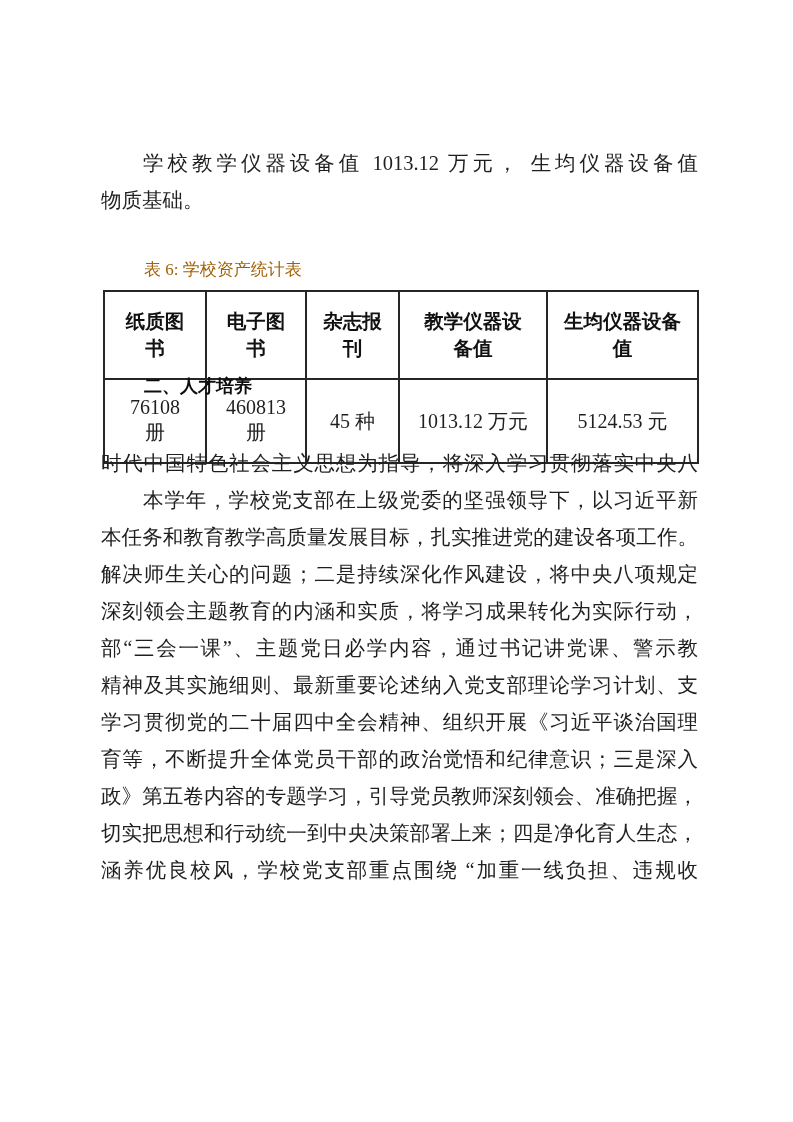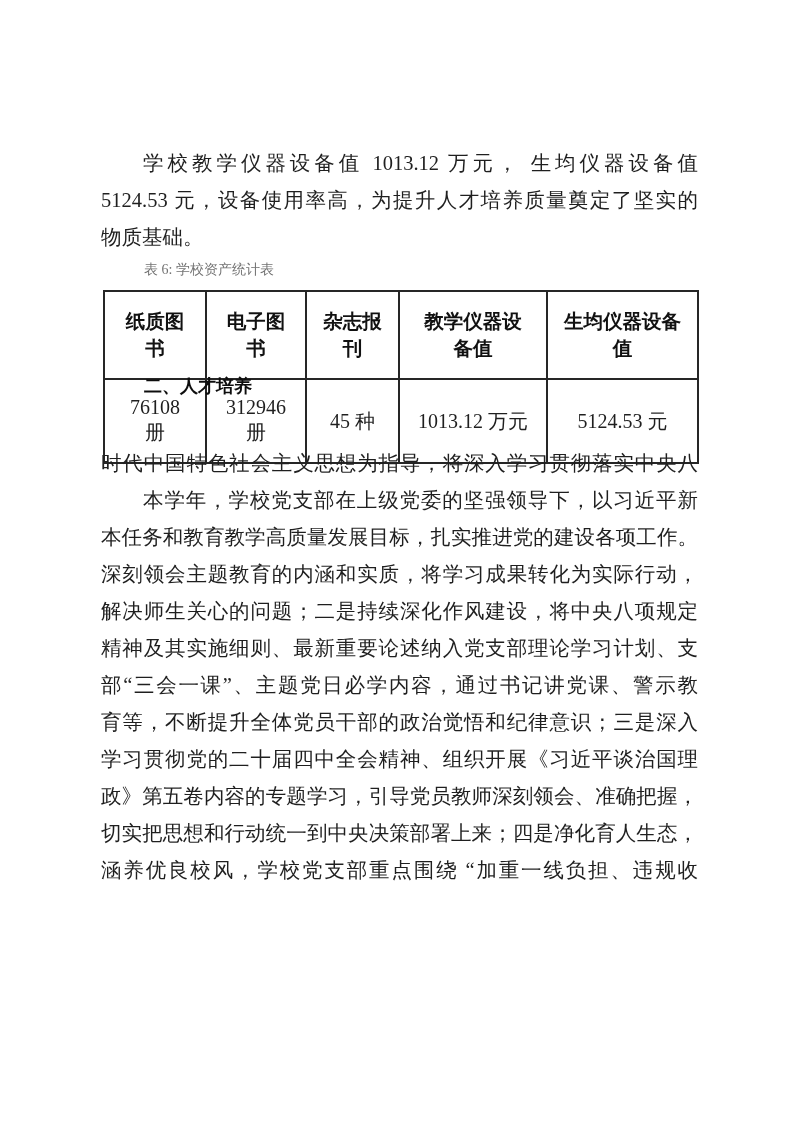--- a/index.html
+++ b/index.html
@@ -36,23 +36,23 @@
     text-justify: inter-character;
     color: #1f1f1f;
   }
   .line.indent { text-indent: 42px; }
   .line.end { text-align-last: left; }
 
   .caption {
     position: absolute;
     top: 255px;
     left: 43px;
-    font-size: 14px;
+    font-size: 17px;
     line-height: 30px;
-    color: #737373;
+    color: #a16207;
     text-align: right;
   }
 
   table.assets {
     position: absolute;
     top: 290px;
     left: 2px;
     width: 594px;
     border-collapse: collapse;
     table-layout: fixed;
@@ -102,21 +102,20 @@
   }
 </style>
 </head>
 <body>
 
 <div class="page">
   <div class="content">
 
     <div class="para" id="intro-paragraph">
       <div class="line indent">学校教学仪器设备值 1013.12 万元， 生均仪器设备值</div>
-      <div class="line">5124.53 元，设备使用率高，为提升人才培养质量奠定了坚实的</div>
       <div class="line end">物质基础。</div>
     </div>
 
     <div class="caption">表 6: 学校资产统计表</div>
 
     <table class="assets">
       <colgroup>
         <col style="width:102px">
         <col style="width:100px">
         <col style="width:93px">
@@ -128,40 +127,40 @@
           <th>纸质图书</th>
           <th>电子图书</th>
           <th>杂志报刊</th>
           <th>教学仪器设备值</th>
           <th>生均仪器设备值</th>
         </tr>
       </thead>
       <tbody>
         <tr>
           <td>76108 册</td>
-          <td>312946 册</td>
+          <td>460813 册</td>
           <td>45 种</td>
           <td>1013.12 万元</td>
           <td>5124.53 元</td>
         </tr>
       </tbody>
     </table>
 
     <h2 class="heading" id="section-heading">二、人才培养</h2>
 
     <div class="para" id="party-paragraph">
       <div class="line">时代中国特色社会主义思想为指导，将深入学习贯彻落实中央八</div>
       <div class="line indent">本学年，学校党支部在上级党委的坚强领导下，以习近平新</div>
       <div class="line">本任务和教育教学高质量发展目标，扎实推进党的建设各项工作。</div>
+      <div class="line">解决师生关心的问题；二是持续深化作风建设，将中央八项规定</div>
       <div class="line">深刻领会主题教育的内涵和实质，将学习成果转化为实际行动，</div>
-      <div class="line">解决师生关心的问题；二是持续深化作风建设，将中央八项规定</div>
+      <div class="line">部“三会一课”、主题党日必学内容，通过书记讲党课、警示教</div>
       <div class="line">精神及其实施细则、最新重要论述纳入党支部理论学习计划、支</div>
-      <div class="line">部“三会一课”、主题党日必学内容，通过书记讲党课、警示教</div>
+      <div class="line">学习贯彻党的二十届四中全会精神、组织开展《习近平谈治国理</div>
       <div class="line">育等，不断提升全体党员干部的政治觉悟和纪律意识；三是深入</div>
-      <div class="line">学习贯彻党的二十届四中全会精神、组织开展《习近平谈治国理</div>
       <div class="line">政》第五卷内容的专题学习，引导党员教师深刻领会、准确把握，</div>
       <div class="line">切实把思想和行动统一到中央决策部署上来；四是净化育人生态，</div>
       <div class="line">涵养优良校风，学校党支部重点围绕 “加重一线负担、违规收</div>
     </div>
 
   </div>
 
   <div class="pagenum">16</div>
 </div>
 

